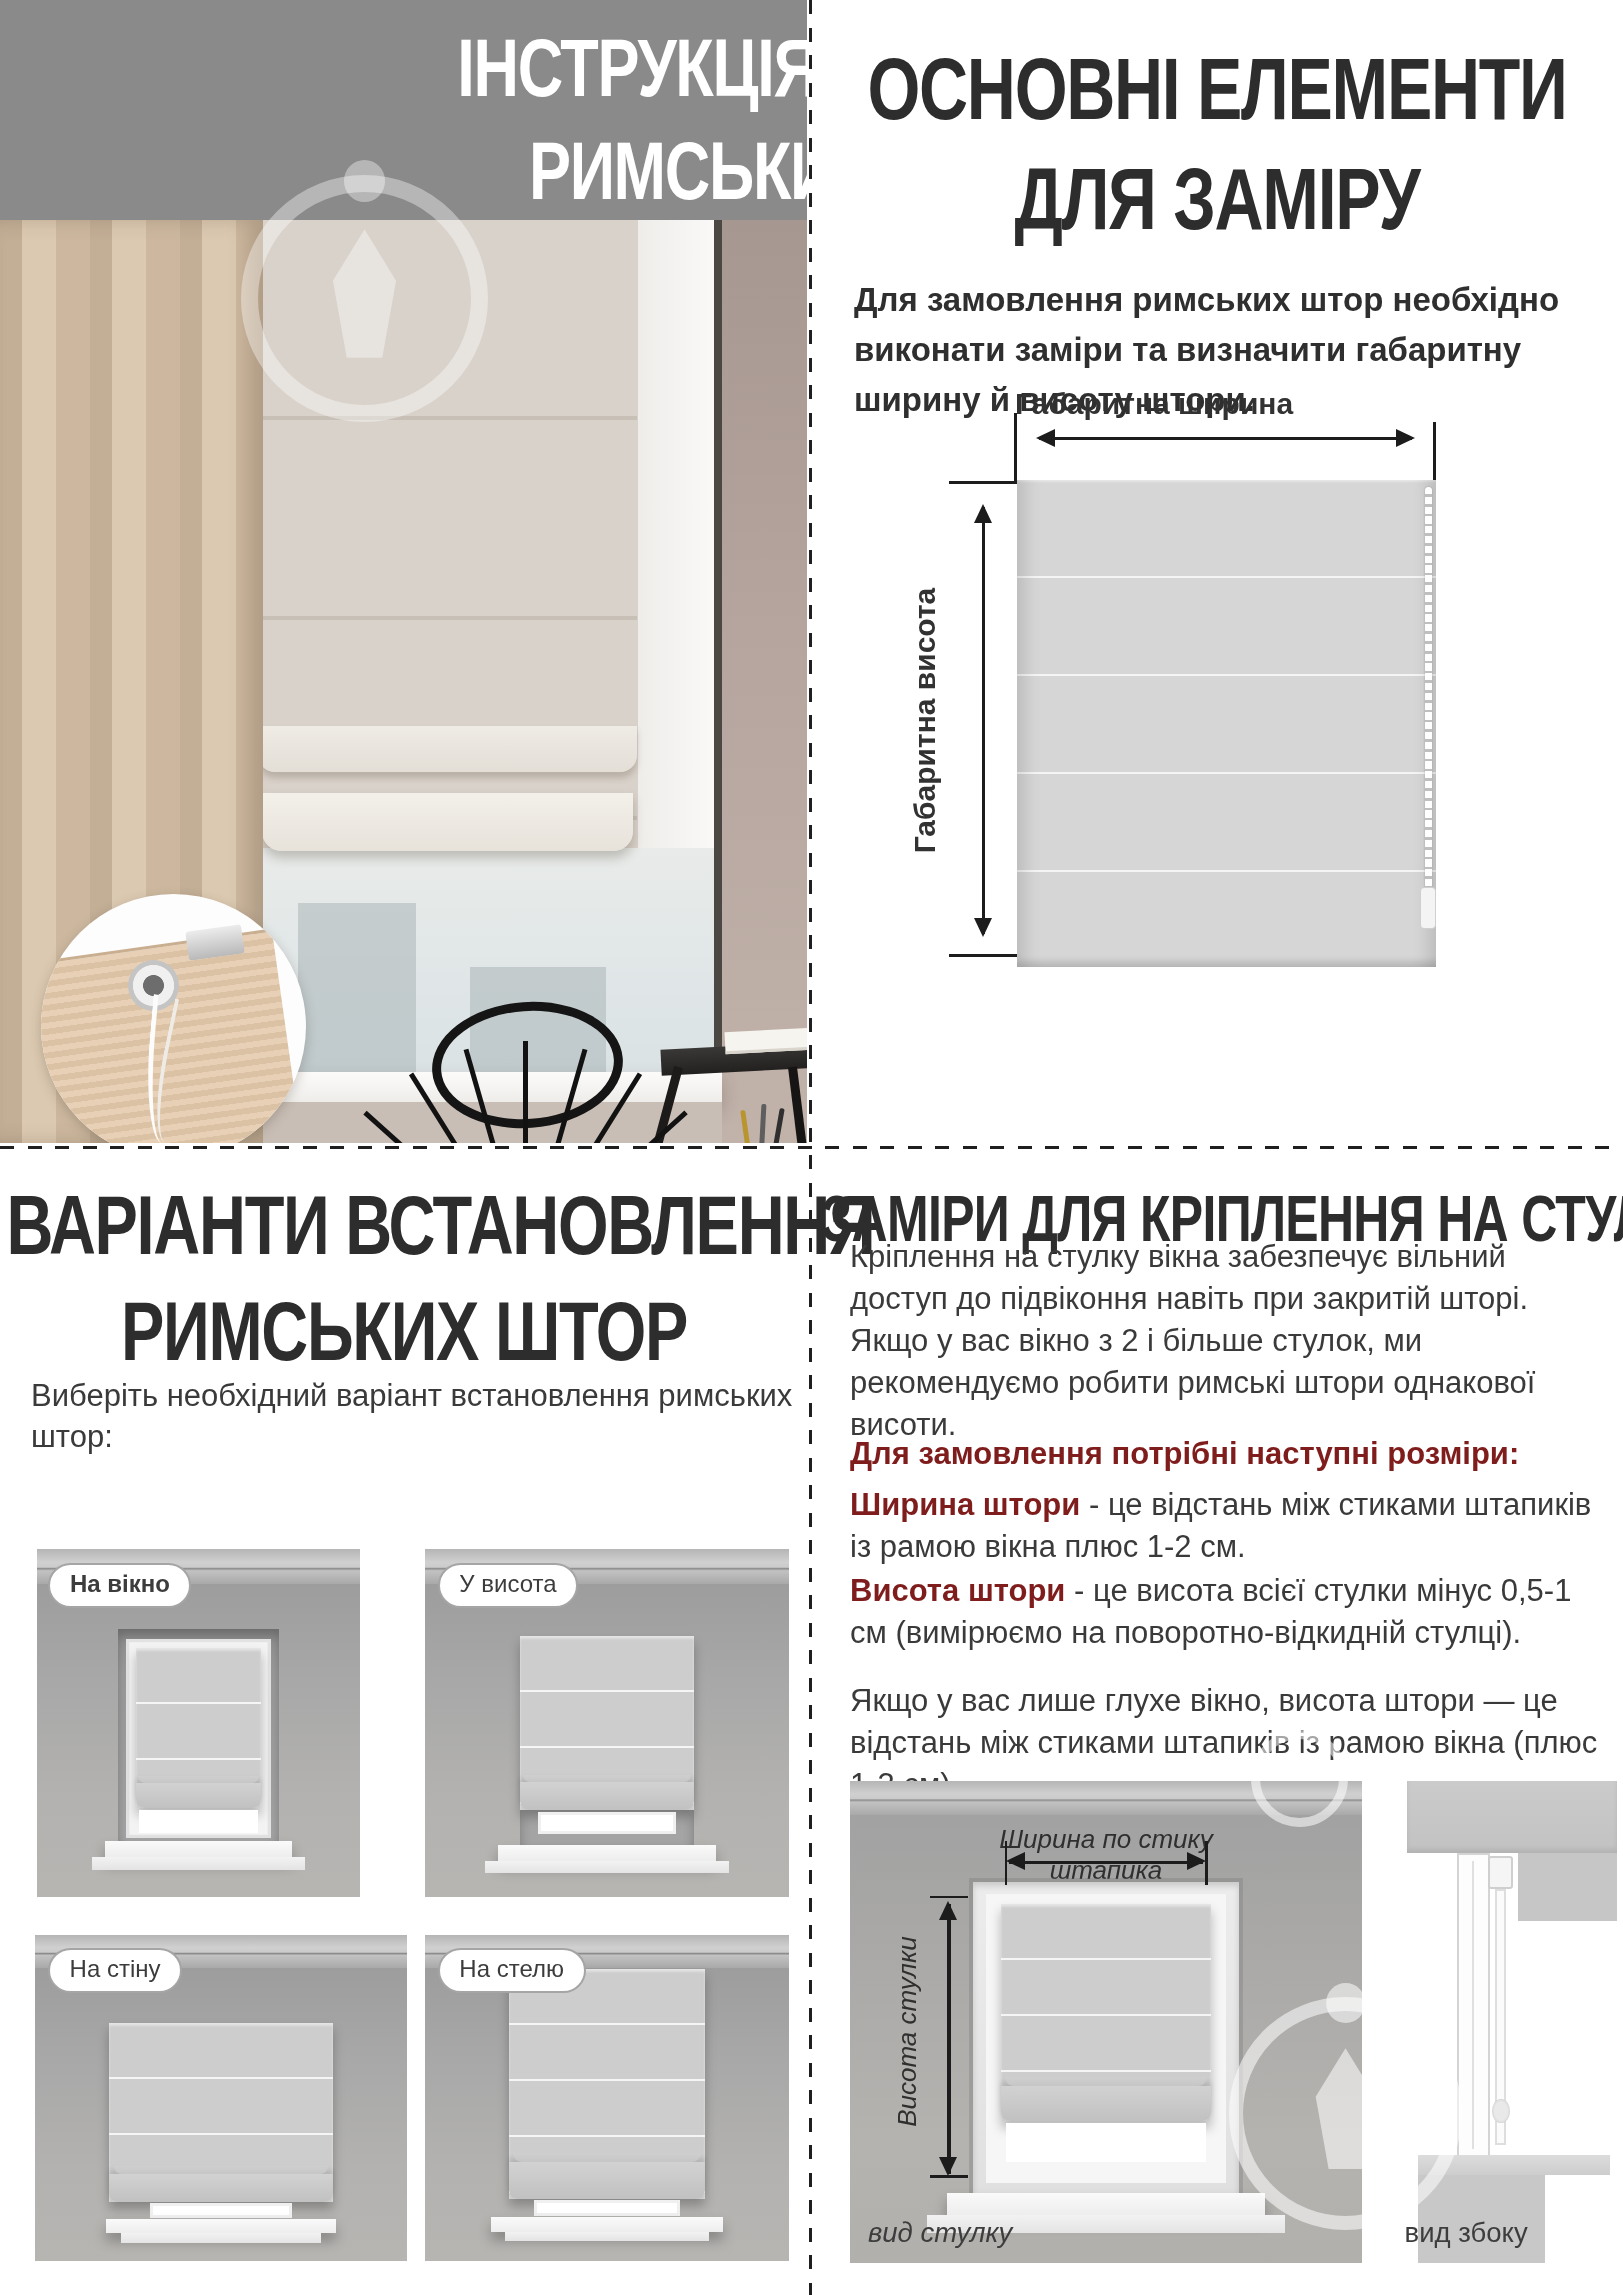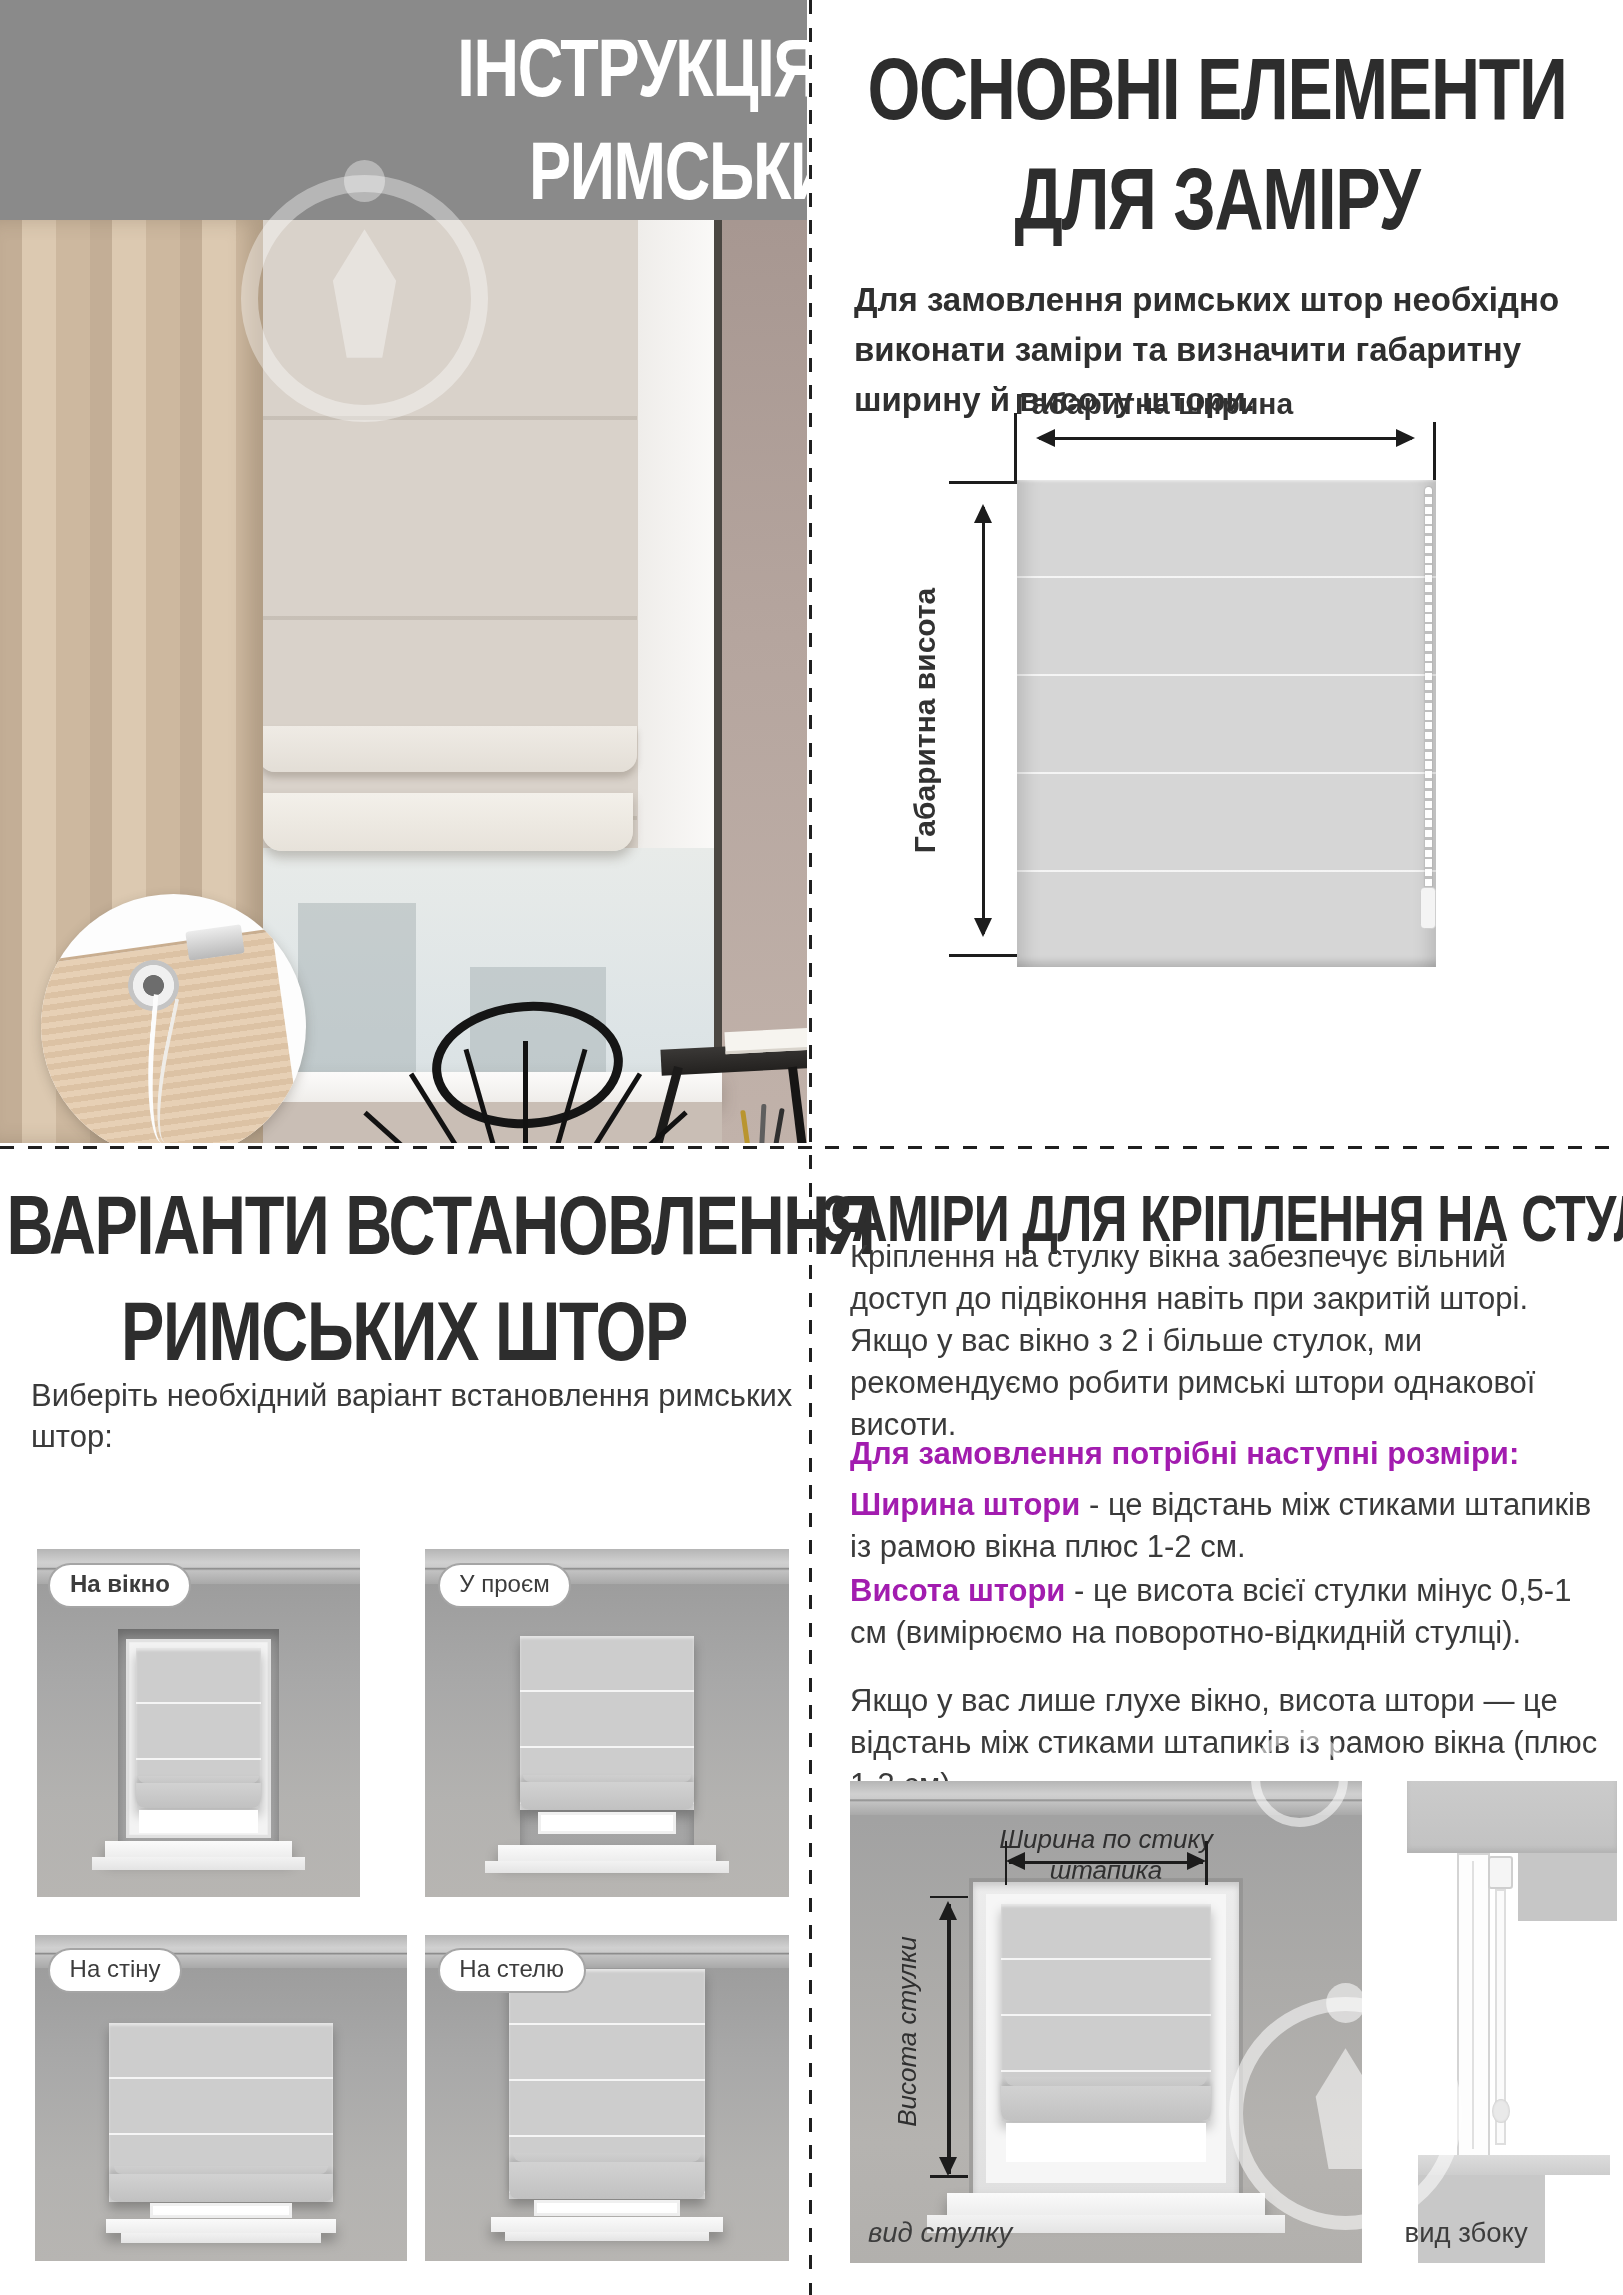--- a/index.html
+++ b/index.html
@@ -134,21 +134,21 @@
   .v3 .sill { left:19%; top:87%; width:62%; height:4.4%; }
   .v3 .sill2 { left:23%; top:91.4%; width:54%; height:3%; }
   .v4 .blind { left:23%; top:10.5%; width:54%; height:70.5%; }
   .v4 .glass { left:30%; top:81.3%; width:40%; height:5%; }
   .v4 .sill { left:18%; top:86.6%; width:64%; height:4.4%; }
   .v4 .sill2 { left:22%; top:91%; width:56%; height:3%; }
 
   
   .br-title { left:821px; width:792px; top:1183px; font-size:50px; line-height:56px; letter-spacing:-0.7px; }
   .br-text { position:absolute; left:850px; width:762px; font-size:31px; line-height:42px; color:#3a3a3a; }
-  .br-bold { font-weight:700; color:#a21caf; }
+  .br-bold { font-weight:700; color:#7f1d1d; }
 
   .front-scene { position:absolute; left:850px; top:1781px; width:512px; height:482px; overflow:hidden;
         background:linear-gradient(180deg,#a2a2a2 8%,#abaaa8 40%,#b5b3b0 75%,#b2b0ad 100%);font-style:italic; }
   .front-scene .molding { height:7%; }
   .fs-outer { position:absolute; left:24%; top:21%; width:52%; height:65%; background:linear-gradient(#ececec,#e0e0e0); box-shadow:0 0 0 3.9px rgba(120,120,120,.35), inset 0 3.9px 6.5px rgba(0,0,0,.15); }
   .fs-frame { position:absolute; left:26.5%; top:23.5%; width:47%; height:60%; background:#f6f6f6; }
   .fs-blind { left:29.5%; top:25.5%; width:41%; height:45%; }
   .fs-glass { left:30.5%; top:71%; width:39%; height:8%; background:#fff; }
   .fs-sill { left:19%; top:85.5%; width:62%; height:4.6%; }
   .fs-sill2 { left:15%; top:90%; width:70%; height:3.8%; }
@@ -274,21 +274,21 @@
   <div class="scene v2" style="left:425px;top:1549px;width:364px;height:348px;">
     <div class="molding"></div>
     <div class="opening"></div>
 
     <div class="blind">
         <div class="bulge"></div>
       </div>
     <div class="glass framed"></div>
     <div class="sill"></div>
     <div class="sill2"></div>
-    <div class="pill"><span>У проєм</span></div>
+    <div class="pill"><span>У висота</span></div>
   </div>
 
   <div class="scene v3" style="left:35px;top:1935px;width:372px;height:326px;">
     <div class="molding"></div>
 
     <div class="blind">
         <div class="bulge"></div>
       </div>
     <div class="glass framed"></div>
     <div class="sill"></div>

